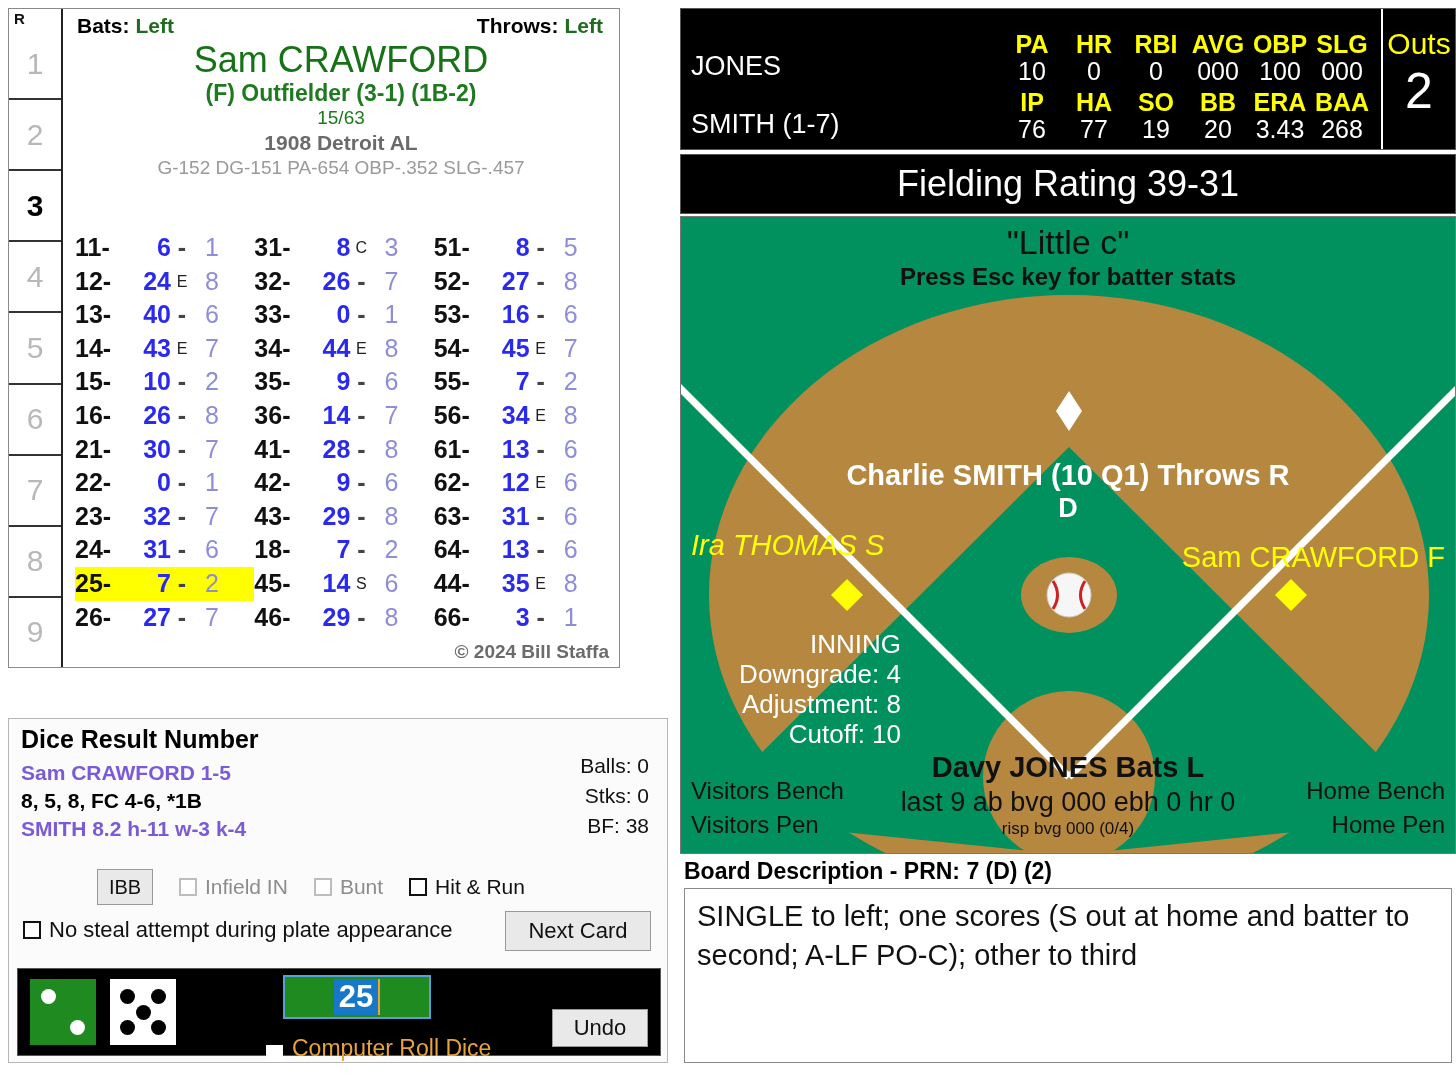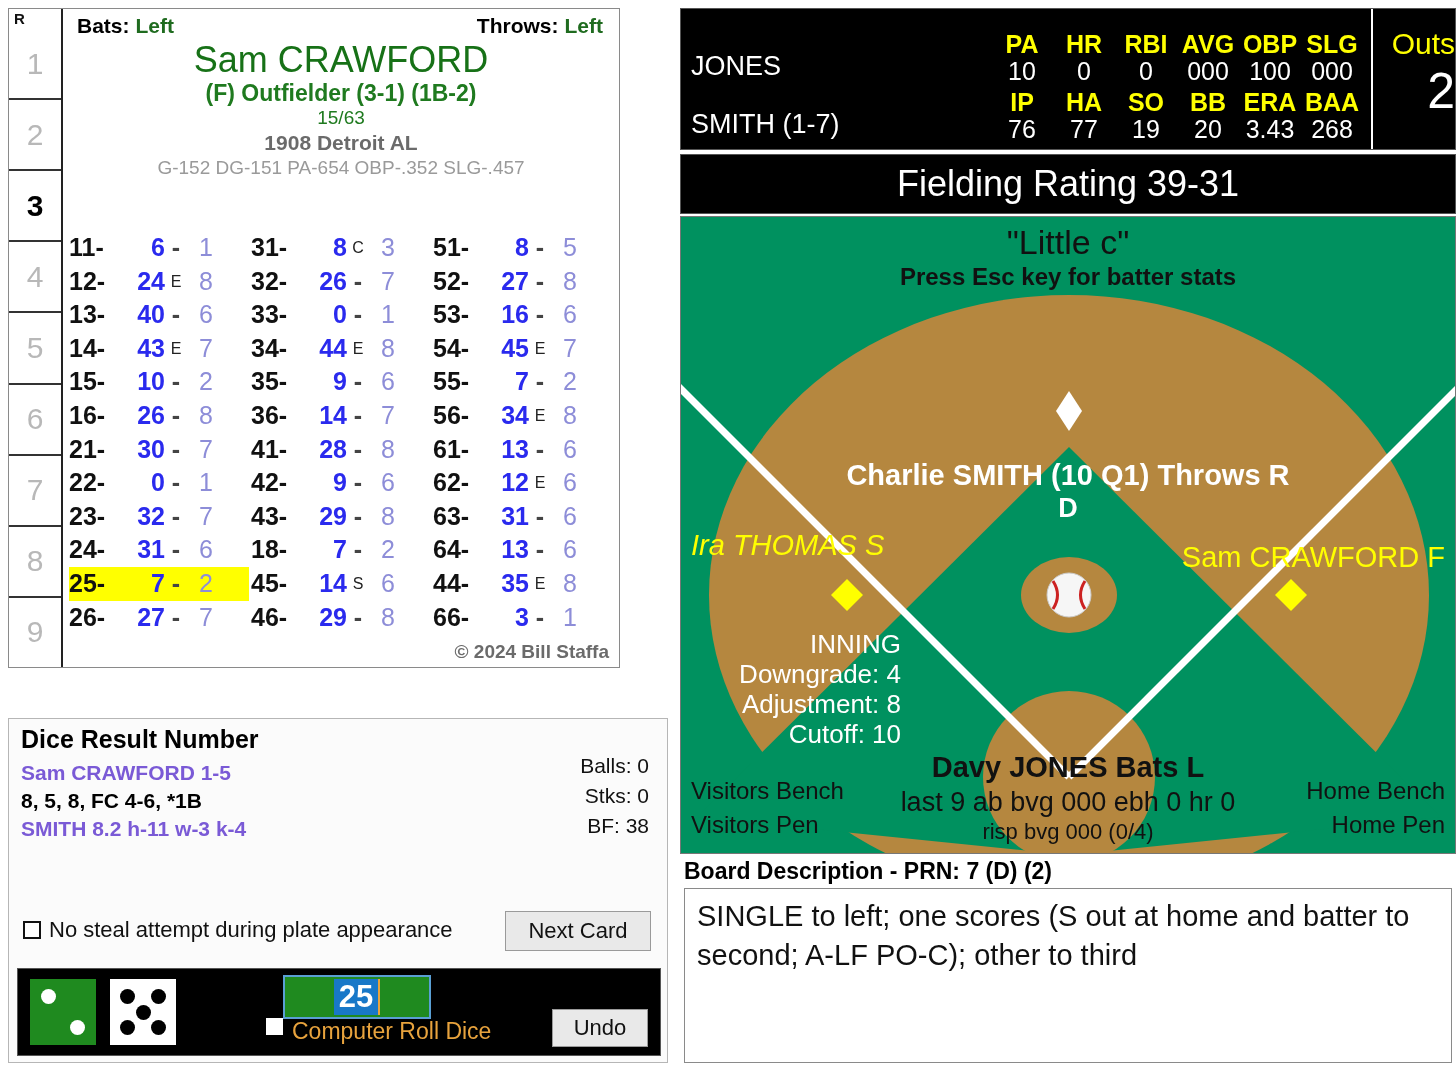--- a/index.html
+++ b/index.html
@@ -63,21 +63,21 @@
   .player-team {
     text-align: center; font-size: 21px; font-weight: bold; color: #6b6b6b;
     line-height: 26px;
   }
   .player-stats {
     text-align: center; font-size: 19px; color: #9a9a9a; line-height: 24px;
   }
 
   
   #dice-grid {
-    position: absolute; left: 6px; right: 6px; top: 222px;
+    position: absolute; left: 12px; right: 6px; top: 222px;
     display: flex; justify-content: space-between;
   }
   .grid-col { width: 180px; }
   .grid-row {
     height: 33.6px; line-height: 33.6px;
     display: flex; align-items: center;
     white-space: nowrap;
   }
   .grid-row.hl { background: #ffff00; }
   .gr-key   { width: 52px; text-align: left;  font-size: 25px; font-weight: bold; color: #111; }
@@ -158,22 +158,22 @@
     width: 148px; height: 44px;
     background: #1f8a1f; border: 2px solid #5a9fd4;
     display: flex; align-items: center; justify-content: center;
   }
   #roll-val {
     background: #1878c8; color: #ffffff;
     font-size: 31px; font-weight: bold;
     padding: 0 5px; border-right: 2px solid #e8a33d;
   }
   #crd-wrap {
-    position: absolute; left: 248px; top: 49px;
-    display: flex; align-items: flex-start;
+    position: absolute; left: 248px; top: 66px;
+    display: flex; align-items: flex-end;
   }
   #crd-box { width: 17px; height: 17px; background: #ffffff; margin-right: 9px; }
   #crd-lbl { font-size: 23px; color: #e8a33d; }
   #undo-btn {
     position: absolute; right: 12px; top: 40px;
     width: 96px; height: 38px;
     border: 1px solid #9a9a9a; background: #e9e9e9;
     font-size: 22px; color: #111;
     display: flex; align-items: center; justify-content: center;
   }
@@ -183,22 +183,22 @@
 
   
   #scoreboard {
     position: absolute; left: 0; top: 8px;
     width: 776px; height: 142px;
     background: #000; border: 1px solid #555;
     display: flex;
   }
   #sb-main { flex: 1; position: relative; }
   #sb-outs {
-    width: 84px; border-left: 2px solid #fff;
-    display: flex; flex-direction: column; align-items: flex-end;
+    width: 74px; border-left: 2px solid #fff;
+    display: flex; flex-direction: column; align-items: center;
   }
   #outs-label { color: #ffff00; font-size: 30px; line-height: 34px; margin-top: 18px; }
   #outs-val { color: #ffffff; font-size: 50px; line-height: 52px; margin-top: 4px; }
 
   .sb-name { position: absolute; left: 10px; color: #fff; font-size: 27px; }
   #sb-bat-name { top: 42px; }
   #sb-pit-name { top: 100px; }
   .sb-cols { position: absolute; right: 8px; display: flex; }
   .sb-col { width: 62px; text-align: center; }
   .sb-hdr { color: #ffff00; font-size: 25px; font-weight: bold; line-height: 26px; }
@@ -249,21 +249,21 @@
   #batter-line {
     top: 534px; width: 100%; text-align: center;
     font-size: 29px; font-weight: bold; color: #111;
   }
   #batter-sub1 {
     top: 570px; width: 100%; text-align: center;
     font-size: 27px; color: #111;
   }
   #batter-sub2 {
     top: 602px; width: 100%; text-align: center;
-    font-size: 22px; color: #111;
+    font-size: 17px; color: #111;
   }
   #vis-bench { left: 10px; top: 560px; font-size: 24px; color: #111; }
   #vis-pen   { left: 10px; top: 594px; font-size: 24px; color: #111; }
   #home-bench{ right: 10px; top: 560px; font-size: 24px; color: #111; }
   #home-pen  { right: 10px; top: 594px; font-size: 24px; color: #111; }
 
   
   #board-desc-title {
     position: absolute; left: 4px; top: 858px;
     font-size: 23px; font-weight: bold; color: #000;
@@ -551,20 +551,38 @@
       <div class="drn-line" id="drn-l1">Sam CRAWFORD  1-5</div>
       <div class="drn-line" id="drn-l2">8, 5, 8, FC 4-6, *1B</div>
       <div class="drn-line" id="drn-l3">SMITH  8.2  h-11  w-3  k-4</div>
 
       <div id="drn-counts">
         <div>Balls: 0</div>
         <div>Stks: 0</div>
         <div>BF: 38</div>
       </div>
 
+      <div id="ctrl-row">
+        <div id="ibb-btn">IBB</div>
+
+        <div class="cb-wrap">
+          <div class="cbox dim"></div>
+          <span class="cb-lbl dim">Infield IN</span>
+        </div>
+
+        <div class="cb-wrap">
+          <div class="cbox dim"></div>
+          <span class="cb-lbl dim">Bunt</span>
+        </div>
+
+        <div class="cb-wrap">
+          <div class="cbox"></div>
+          <span class="cb-lbl">Hit &amp; Run</span>
+        </div>
+      </div>
 
       <div id="steal-row">
         <div class="cbox"></div>
         <span>No steal attempt during plate appearance</span>
       </div>
 
       <div id="next-card-btn">Next Card</div>
 
       <div id="dice-strip">
         <div class="die" id="die-green">

